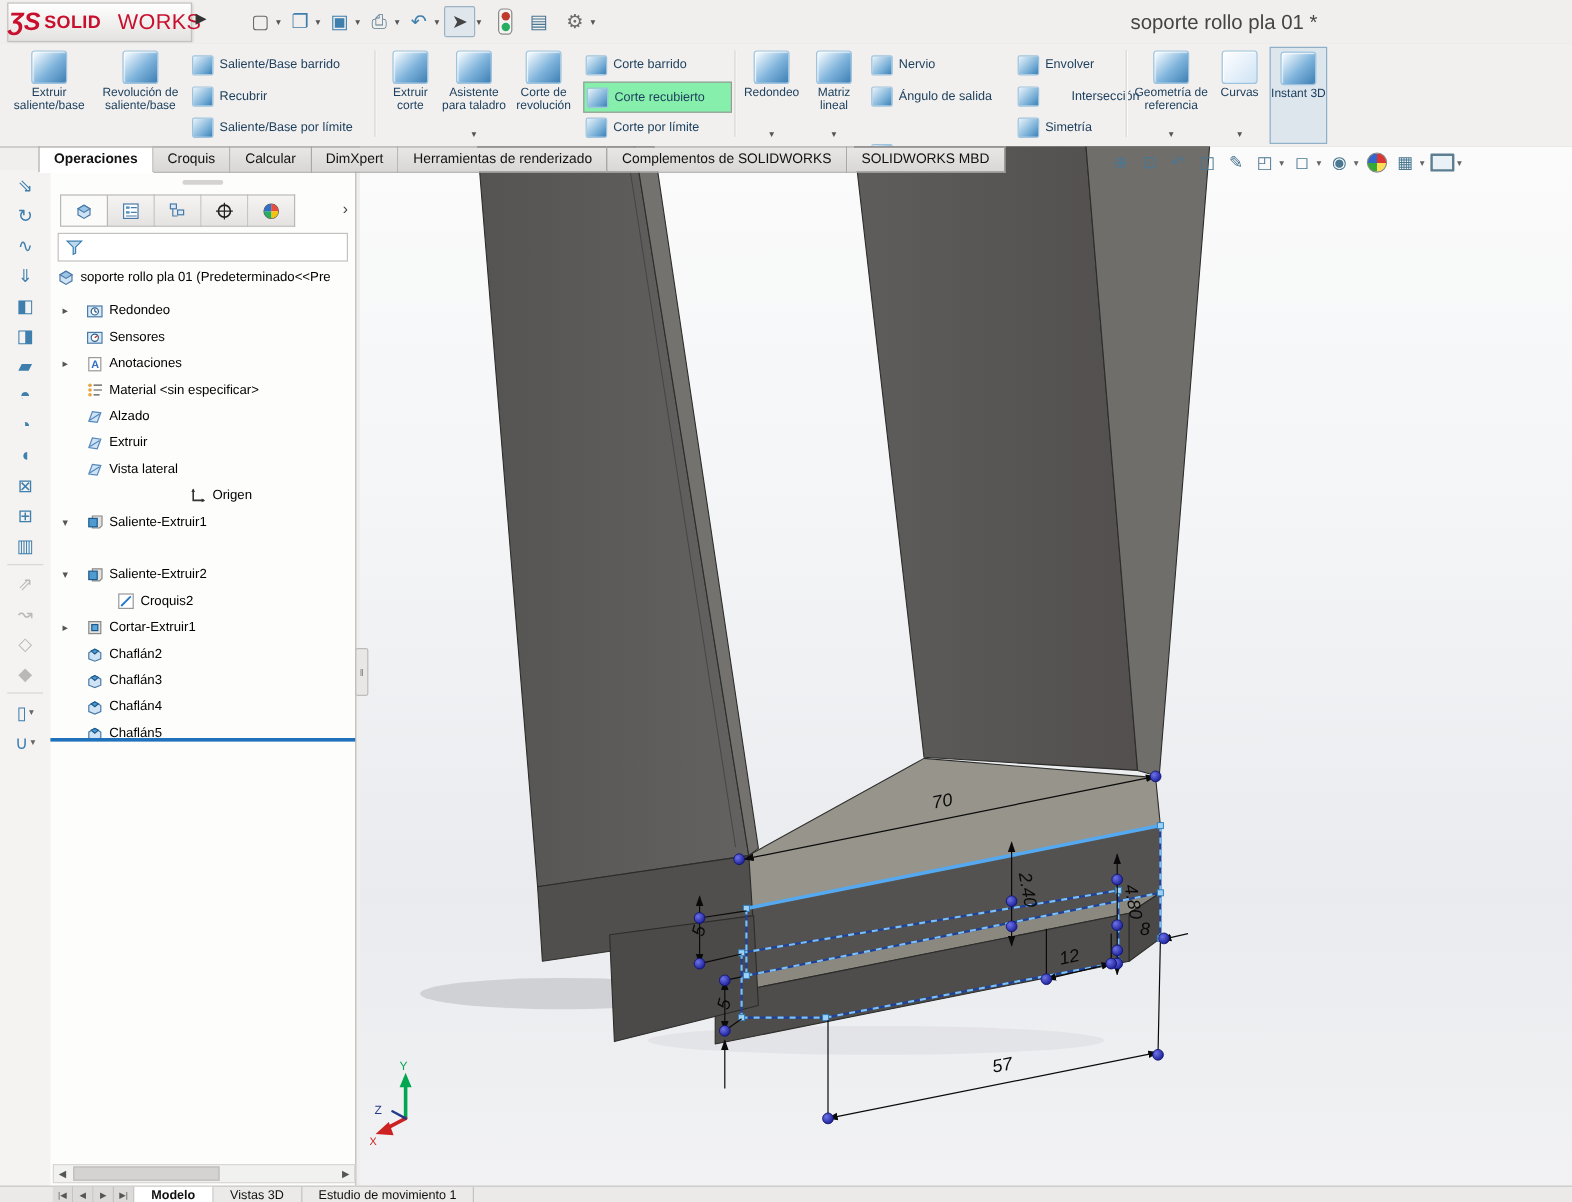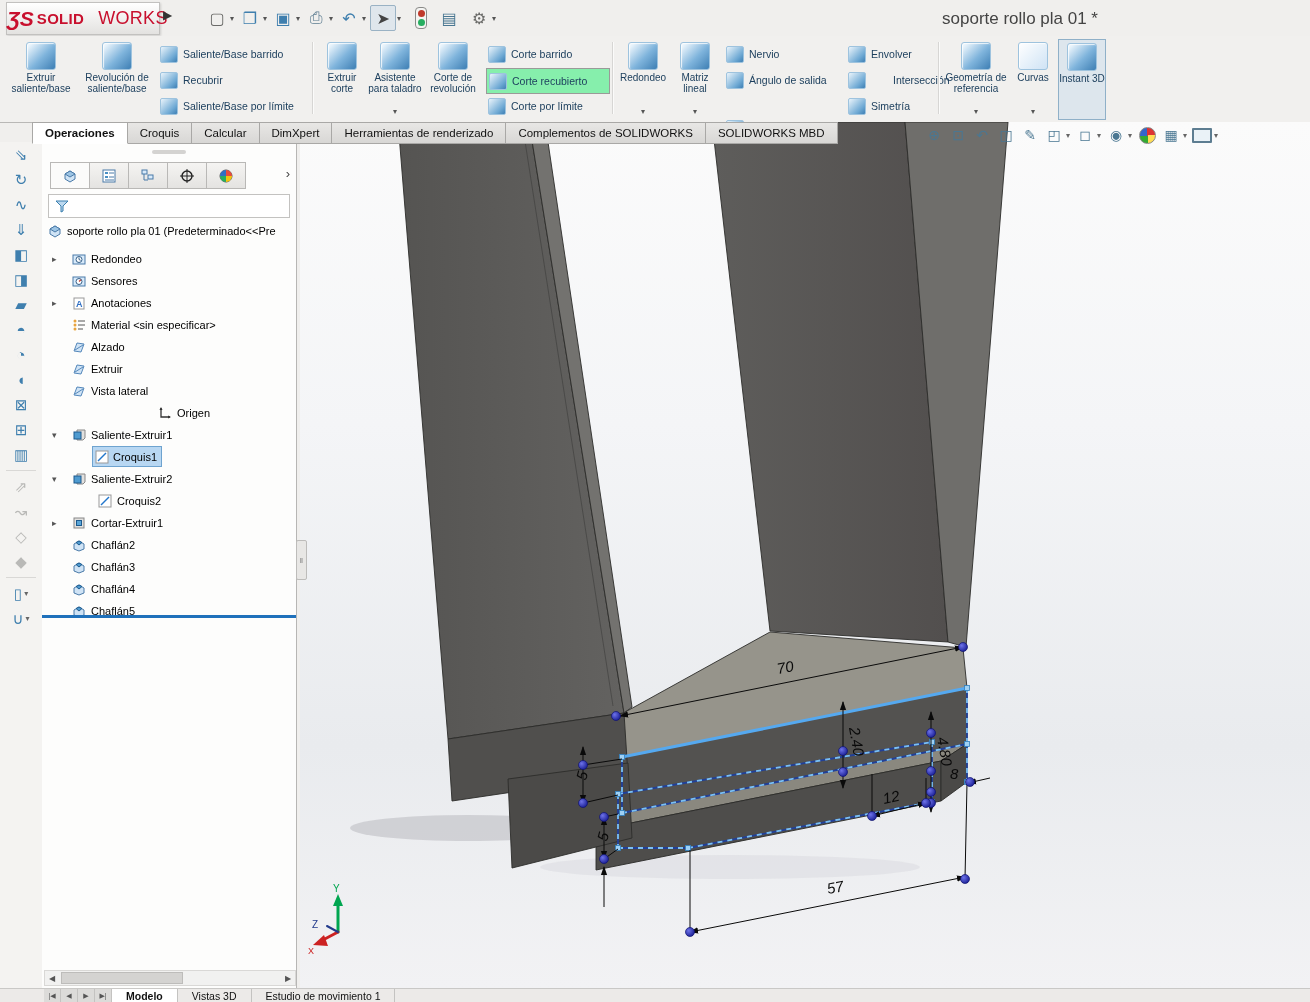--- a/index.html
+++ b/index.html
@@ -557,30 +557,20 @@
   </div>
   <div class="trow" style="top:282px;">
     <span class="arrow">▾</span>
         <span style="width:30px"></span>
     <svg class="ti" width="14" height="14">
           <polygon points="5,2 13,2 13,10 11,12 5,12" fill="#e2e1df" stroke="#888"></polygon>
           <rect x="2" y="4" width="7" height="7" fill="#4f9bd0" stroke="#1c5a8e"></rect>
         </svg>
     <span>Saliente-Extruir1</span>
   </div>
-  <div class="trow" style="top:304px;">
-    <span style="width:50px"></span>
-    <span class="sel">
-      <svg class="ti" width="14" height="14" style="margin:0 4px 0 2px">
-            <rect x="1" y="1" width="12" height="12" fill="#fff" stroke="#999"></rect>
-            <line x1="3" y1="11" x2="11" y2="3" stroke="#2277cc" stroke-width="1.5"></line>
-          </svg>
-      <span>Croquis1</span>
-    </span>
-  </div>
   <div class="trow" style="top:326px;">
     <span class="arrow">▾</span>
         <span style="width:30px"></span>
     <svg class="ti" width="14" height="14">
           <polygon points="5,2 13,2 13,10 11,12 5,12" fill="#e2e1df" stroke="#888"></polygon>
           <rect x="2" y="4" width="7" height="7" fill="#4f9bd0" stroke="#1c5a8e"></rect>
         </svg>
     <span>Saliente-Extruir2</span>
   </div>
   <div class="trow" style="top:348px;">

